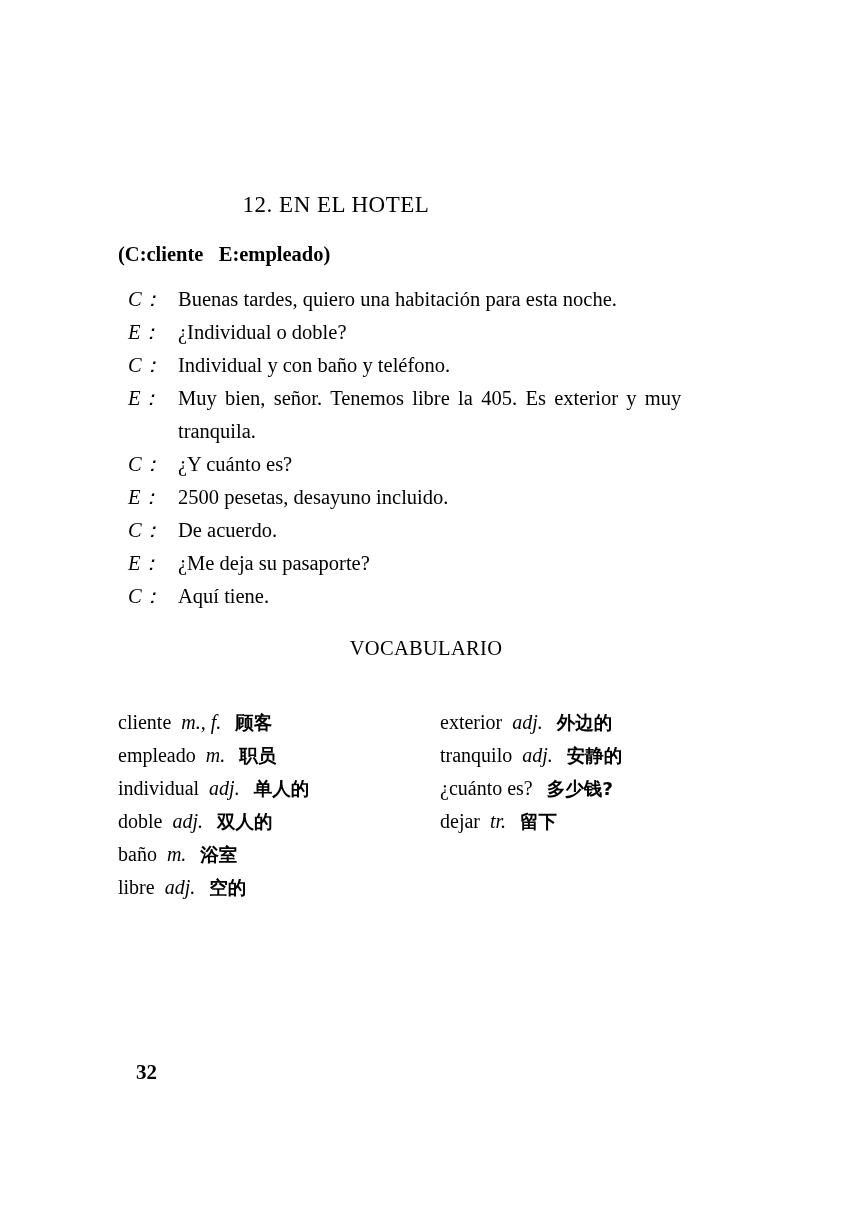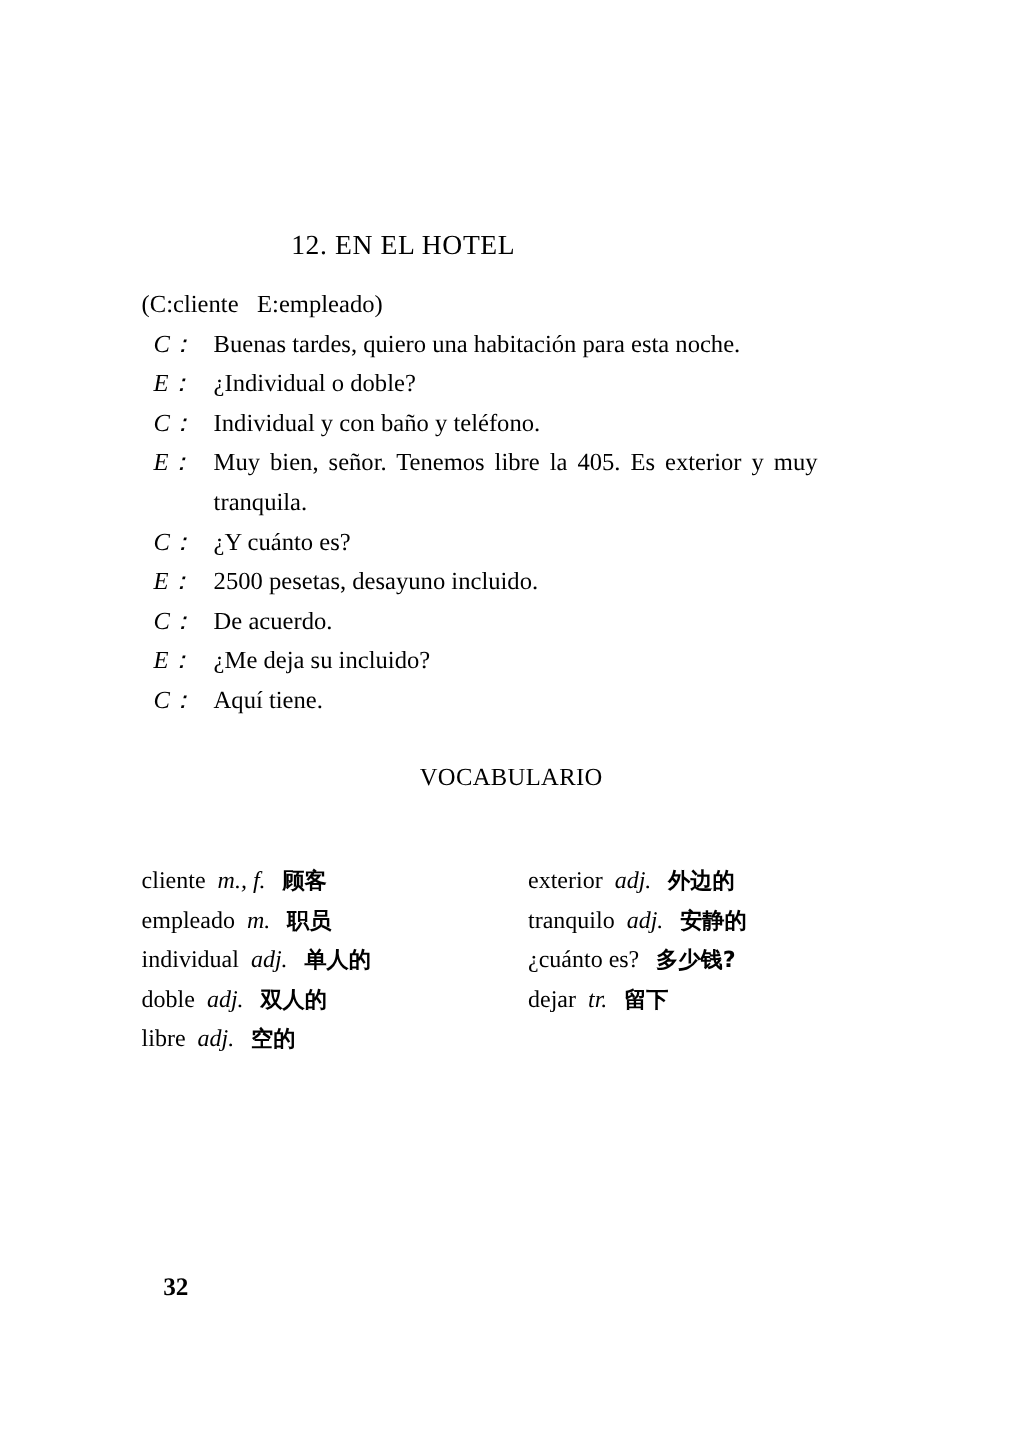--- a/index.html
+++ b/index.html
@@ -34,21 +34,22 @@
   #dialogue {
     position: absolute;
     left: 118px;
     top: 238px;
     width: 640px;
   }
   .speaker-key {
     font-size: 20.5px;
     line-height: 33px;
     white-space: pre;
-    margin-bottom: 0px;
+    margin-bottom: 12px;
+    font-weight: bold;
   }
   .dia-line {
     position: relative;
     font-size: 20.5px;
     line-height: 33px;
     padding-left: 60px;
     min-height: 33px;
   }
   .dia-label {
     position: absolute;
@@ -82,21 +83,21 @@
     white-space: pre;
   }
   #vocab-columns {
     position: absolute;
     left: 118px;
     top: 704px;
     width: 700px;
   }
   .vocab-col {
     position: absolute;
-    top: 14px;
+    top: 2px;
   }
   .vocab-col.left  { left: 0px;   width: 320px; }
   .vocab-col.right { left: 322px; width: 360px; }
   .vocab-entry {
     font-size: 20px;
     line-height: 33px;
     white-space: pre;
   }
   .v-term { font-style: normal; }
   .v-abbr { font-style: italic; }
@@ -159,38 +160,39 @@
       <span class="dia-text">2500 pesetas, desayuno incluido.</span>
     </div>
 
     <div class="dia-line">
       <span class="dia-label">C：</span>
       <span class="dia-text">De acuerdo.</span>
     </div>
 
     <div class="dia-line">
       <span class="dia-label">E：</span>
-      <span class="dia-text">¿Me deja su incluido?</span>
+      <span class="dia-text">¿Me deja su pasaporte?</span>
     </div>
 
     <div class="dia-line">
       <span class="dia-label">C：</span>
       <span class="dia-text">Aquí tiene.</span>
     </div>
   </div>
 
   <div id="vocab-heading">VOCABULARIO</div>
 
   <div id="vocab-columns">
 
     <div class="vocab-col left">
       <div class="vocab-entry"><span class="v-term">cliente</span><span class="gap-sm"></span><span class="v-abbr">m., f.</span><span class="gap-md"></span><span class="v-gloss">顾客</span></div>
       <div class="vocab-entry"><span class="v-term">empleado</span><span class="gap-sm"></span><span class="v-abbr">m.</span><span class="gap-md"></span><span class="v-gloss">职员</span></div>
       <div class="vocab-entry"><span class="v-term">individual</span><span class="gap-sm"></span><span class="v-abbr">adj.</span><span class="gap-md"></span><span class="v-gloss">单人的</span></div>
       <div class="vocab-entry"><span class="v-term">doble</span><span class="gap-sm"></span><span class="v-abbr">adj.</span><span class="gap-md"></span><span class="v-gloss">双人的</span></div>
+      <div class="vocab-entry"><span class="v-term">baño</span><span class="gap-sm"></span><span class="v-abbr">m.</span><span class="gap-md"></span><span class="v-gloss">浴室</span></div>
       <div class="vocab-entry"><span class="v-term">libre</span><span class="gap-sm"></span><span class="v-abbr">adj.</span><span class="gap-md"></span><span class="v-gloss">空的</span></div>
     </div>
 
     <div class="vocab-col right">
       <div class="vocab-entry"><span class="v-term">exterior</span><span class="gap-sm"></span><span class="v-abbr">adj.</span><span class="gap-md"></span><span class="v-gloss">外边的</span></div>
       <div class="vocab-entry"><span class="v-term">tranquilo</span><span class="gap-sm"></span><span class="v-abbr">adj.</span><span class="gap-md"></span><span class="v-gloss">安静的</span></div>
       <div class="vocab-entry"><span class="v-term">¿cuánto es?</span><span class="gap-md"></span><span class="v-gloss">多少钱?</span></div>
       <div class="vocab-entry"><span class="v-term">dejar</span><span class="gap-sm"></span><span class="v-abbr">tr.</span><span class="gap-md"></span><span class="v-gloss">留下</span></div>
     </div>
 

